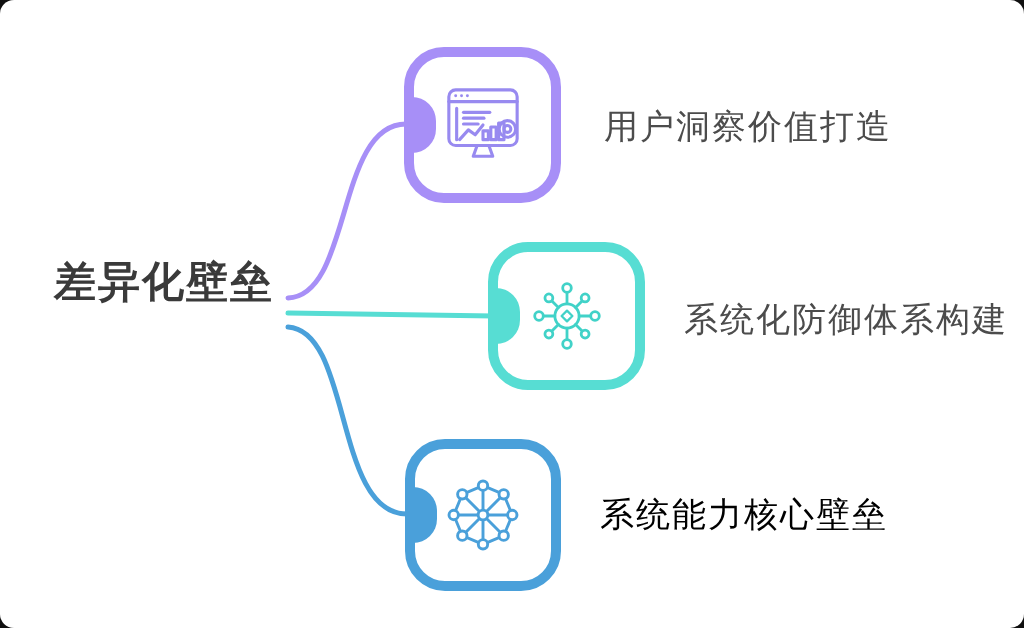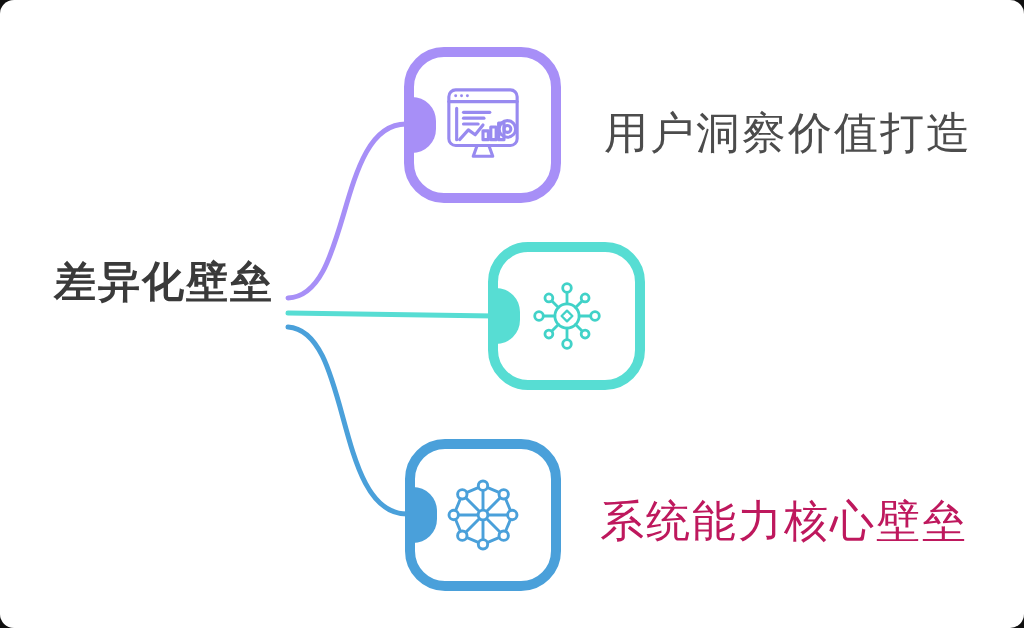--- a/index.html
+++ b/index.html
@@ -49,21 +49,21 @@
     transform: translateY(-50%);
     width: 24px;
     height: 56px;
     border-radius: 0 56px 56px 0;
   }
   .box-1 { left: 404px; top: 47px;  width: 157px; height: 156px; }
   .box-2 { left: 488px; top: 242px; width: 157px; height: 148px; }
   .box-3 { left: 405px; top: 439px; width: 156px; height: 152px; }
   .branch-label {
     position: absolute;
-    font-size: 44px;
+    font-size: 34px;
     font-weight: 500;
     letter-spacing: 2px;
     color: #4c4c4c;
     white-space: nowrap;
     z-index: 2;
   }
   .label-1 { left: 604px; top: 104px; }
   .label-2 { left: 684px; top: 297px; }
   .label-3 { left: 600px; top: 492px; }
   .icon-wrap { display: flex; align-items: center; justify-content: center; }
@@ -164,15 +164,16 @@
           <circle cx="-21.2" cy="21.2" r="4.8"></circle>
           <circle cx="-30" cy="0" r="4.8"></circle>
           <circle cx="-21.2" cy="-21.2" r="4.8"></circle>
           <circle cx="0" cy="0" r="5"></circle>
         </g>
       </svg>
     </span>
   </div>
 
   <div class="branch-label label-1" style="color: rgb(76, 76, 76);">用户洞察价值打造</div>
-  <div class="branch-label label-3" style="color: #be185d;">系统能力核心壁垒</div>
+  <div class="branch-label label-2" style="color: rgb(76, 76, 76);">系统化防御体系构建</div>
+  <div class="branch-label label-3" style="color: #000000;">系统能力核心壁垒</div>
 
 </div>
 
 </body></html>

